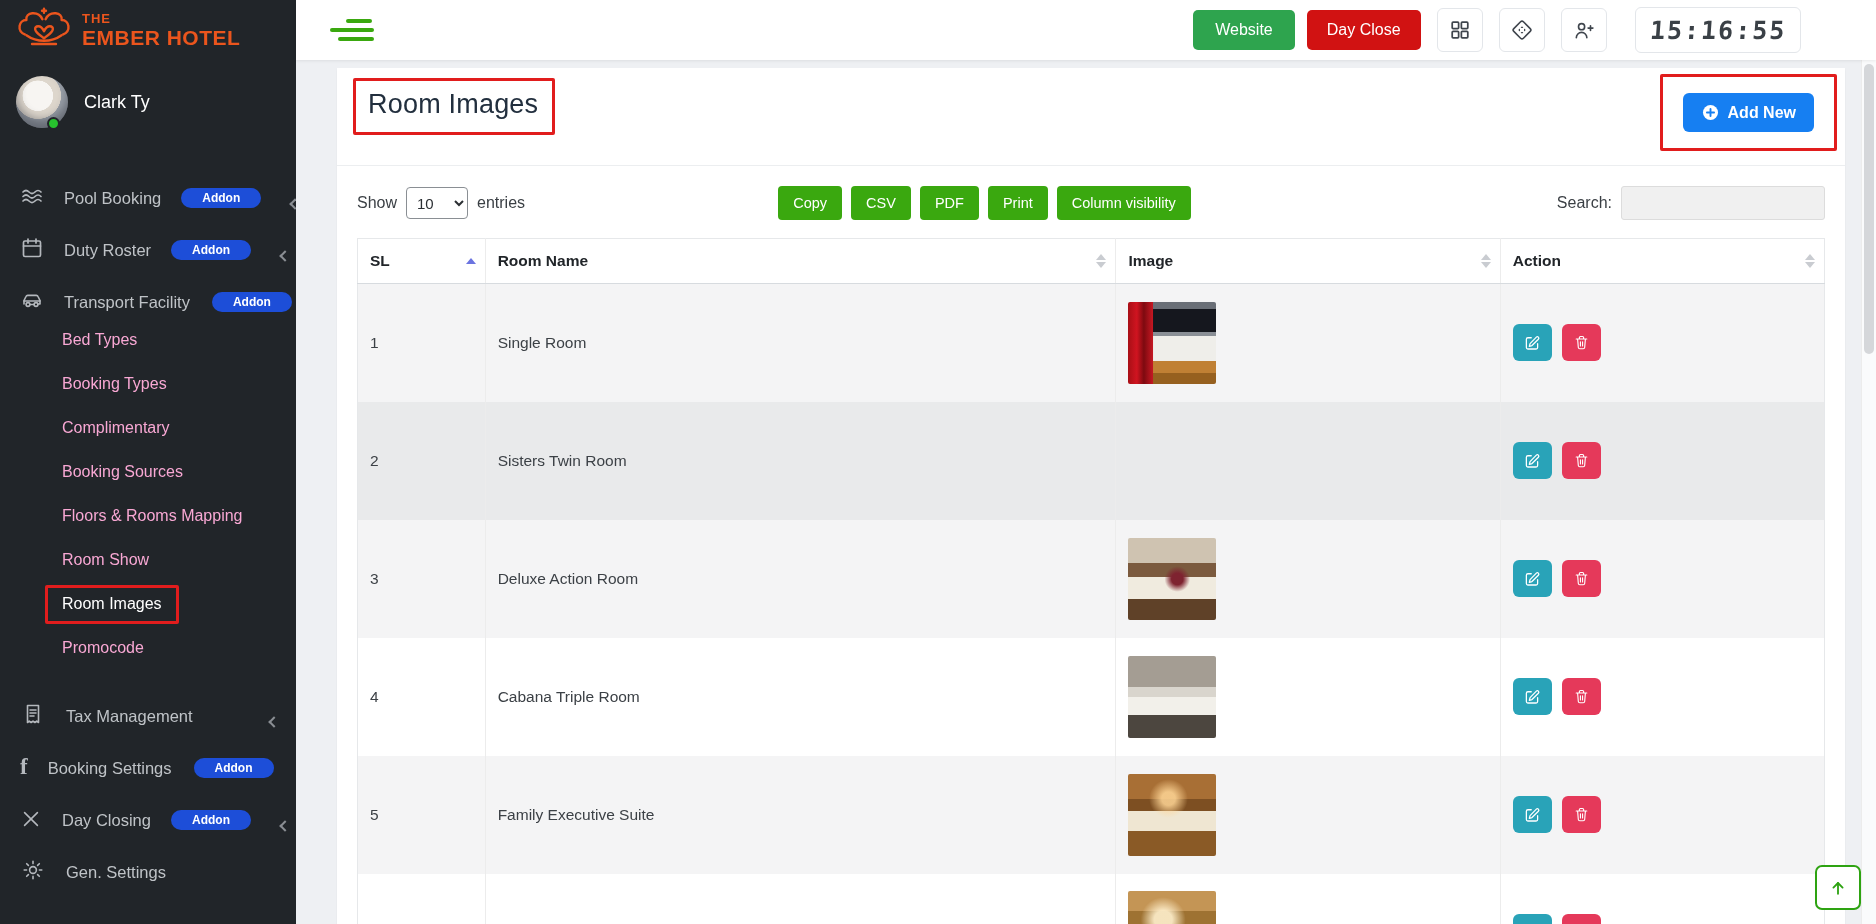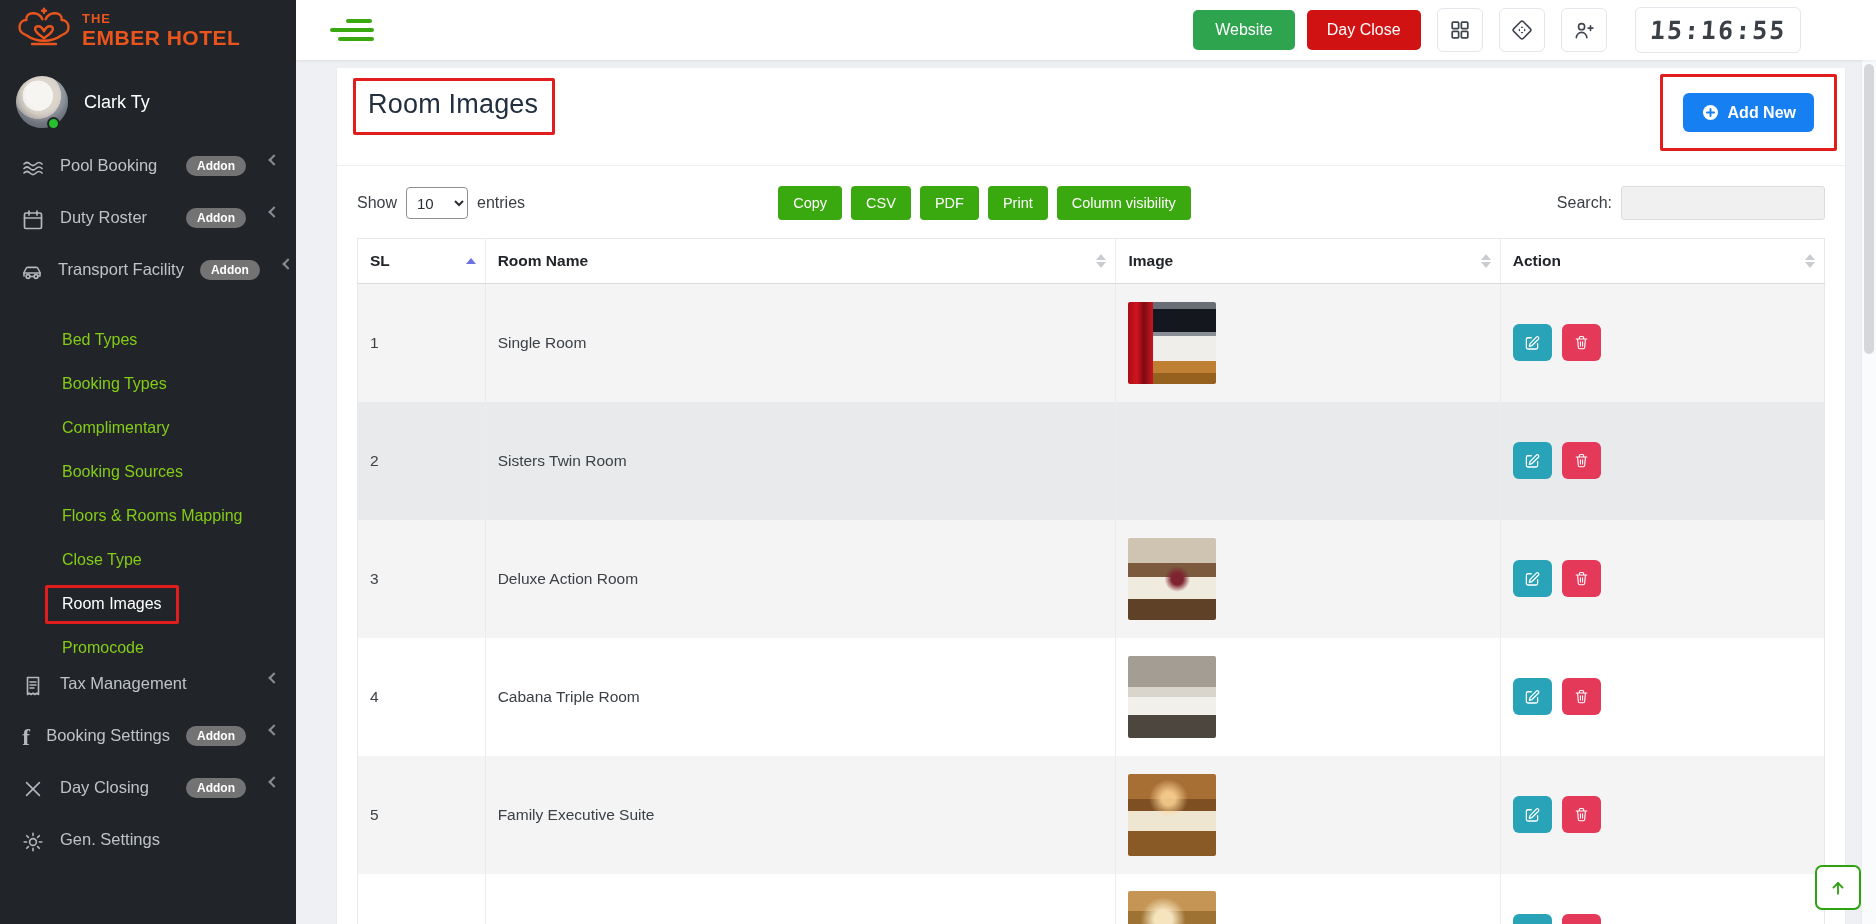--- a/index.html
+++ b/index.html
@@ -16,35 +16,35 @@
   .brand-name { color:#eb551d; font-weight:800; font-size:21px; letter-spacing:.5px; display:block; margin-top:2px; }
 
   .user { display:flex; align-items:center; gap:16px; padding:18px 16px 16px 16px; }
   .avatar { position:relative; width:52px; height:52px; border-radius:50%;
     background: radial-gradient(circle at 42% 38%, #f7f5f2 0 34%, #ddd6cc 35% 52%, #9aa0a8 53% 100%);
     box-shadow: inset 0 -8px 10px rgba(40,45,55,.45); }
   .status-dot { position:absolute; right:8px; bottom:-2px; width:13px; height:13px; border-radius:50%; background:#27c12e; border:2px solid #212529; }
   .user-name { color:#fff; font-size:18px; font-weight:500; }
 
   .menu { padding-top:12px; flex:1; }
-  .menu-item { display:flex; align-items:flex-start; height:52px; padding:0 18px 0 20px; gap:14px; font-size:16.5px; color:#bfc3c7; cursor:pointer; }
+  .menu-item { display:flex; align-items:flex-end; height:52px; padding:0 18px 0 20px; gap:20px; font-size:16.5px; color:#bfc3c7; cursor:pointer; }
   .menu-item .mi-icon { width:26px; display:flex; justify-content:center; color:#b4b8bd; }
   .menu-item .mi-label { white-space:nowrap; }
-  .badge-addon { margin-left:auto; background:#737373; color:#fff; font-size:12px; font-weight:700; padding:4px 11px; border-radius:11px; line-height:1; }
+  .badge-addon { margin-left:auto; background:#1d4ed8; color:#fff; font-size:12px; font-weight:700; padding:4px 21px; border-radius:11px; line-height:1; }
   .badge-addon.tight { margin-left:2px; }
   .chev { width:8px; height:8px; border-left:2px solid #8a8e93; border-bottom:2px solid #8a8e93; transform:rotate(45deg); margin-left:10px; flex:0 0 auto; }
   .chev.down { border-color:#fff; transform:rotate(-45deg); margin-left:auto; }
   .menu-item.no-badge .chev { margin-left:auto; }
 
   .menu-item.active { background:#3ea50c; border-radius:9px; margin:2px 8px; padding:0 16px 0 14px; color:#fff; height:50px;
     box-shadow:0 0 14px 2px rgba(86,200,52,.55); font-weight:700; }
   .menu-item.active .mi-icon { color:#fff; }
 
   .submenu { padding:6px 0 4px 0; }
-  .submenu-item { display:flex; align-items:center; height:44px; padding-left:62px; font-size:16px; color:#84cc16; cursor:pointer; white-space:nowrap; }
+  .submenu-item { display:flex; align-items:center; height:44px; padding-left:62px; font-size:16px; color:#f9a8d4; cursor:pointer; white-space:nowrap; }
   .submenu-item.active { color:#ffffff; }
   .red-box-side { border:3px solid #e11d1d; border-radius:2px; padding:7px 14px 8px 14px; margin-left:-17px; }
 
   
   .main { flex:1; display:flex; flex-direction:column; height:100%; position:relative; }
 
   .topbar { height:60px; background:#fff; display:flex; align-items:center; padding:0 75px 0 34px; gap:10px; box-shadow:0 1px 3px rgba(0,0,0,.08); z-index:5; }
   .hamburger { width:48px; height:30px; display:flex; flex-direction:column; justify-content:center; gap:5px; cursor:pointer; background:none; border:none; }
   .hamburger span { display:block; height:4px; border-radius:2px; background:#3aa80f; }
   .hamburger .l1 { width:26px; margin-left:16px; }
@@ -203,21 +203,21 @@
         <div class="submenu-item">
             <span>Complimentary</span>
           </div>
         <div class="submenu-item">
             <span>Booking Sources</span>
           </div>
         <div class="submenu-item">
             <span>Floors &amp; Rooms Mapping</span>
           </div>
         <div class="submenu-item">
-            <span>Close Type</span>
+            <span>Room Show</span>
           </div>
         <div class="submenu-item active">
           <span class="red-box-side">
             <span>Room Images</span>
           </span>
         </div>
         <div class="submenu-item">
             <span>Promocode</span>
           </div>
       </div>

